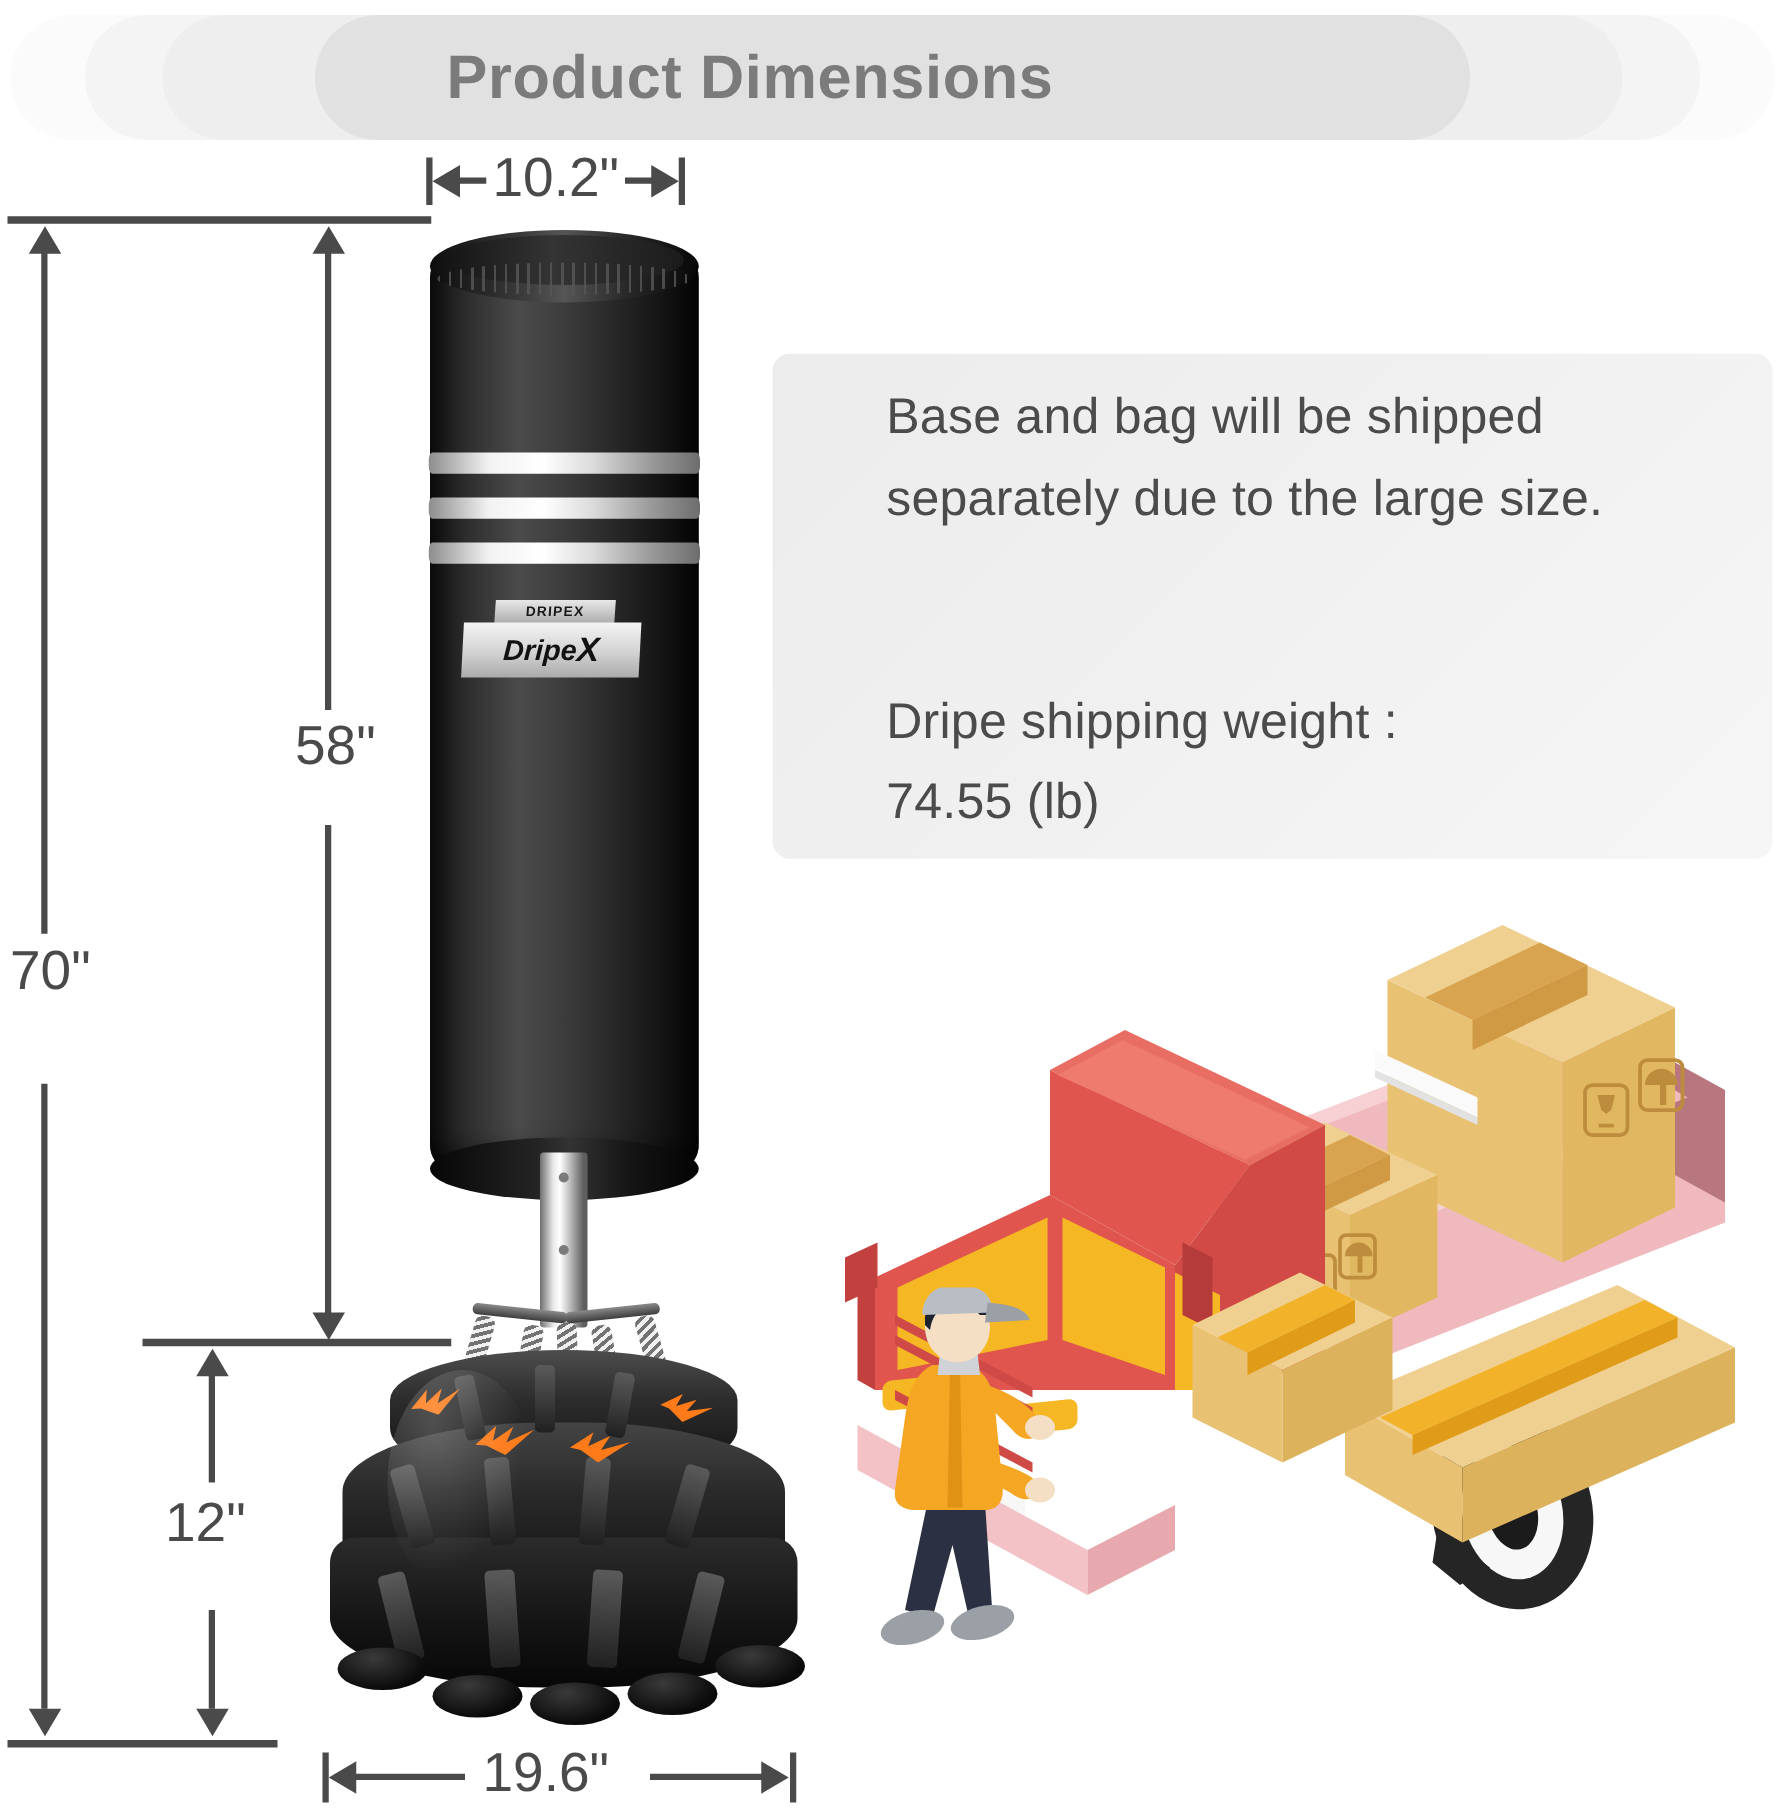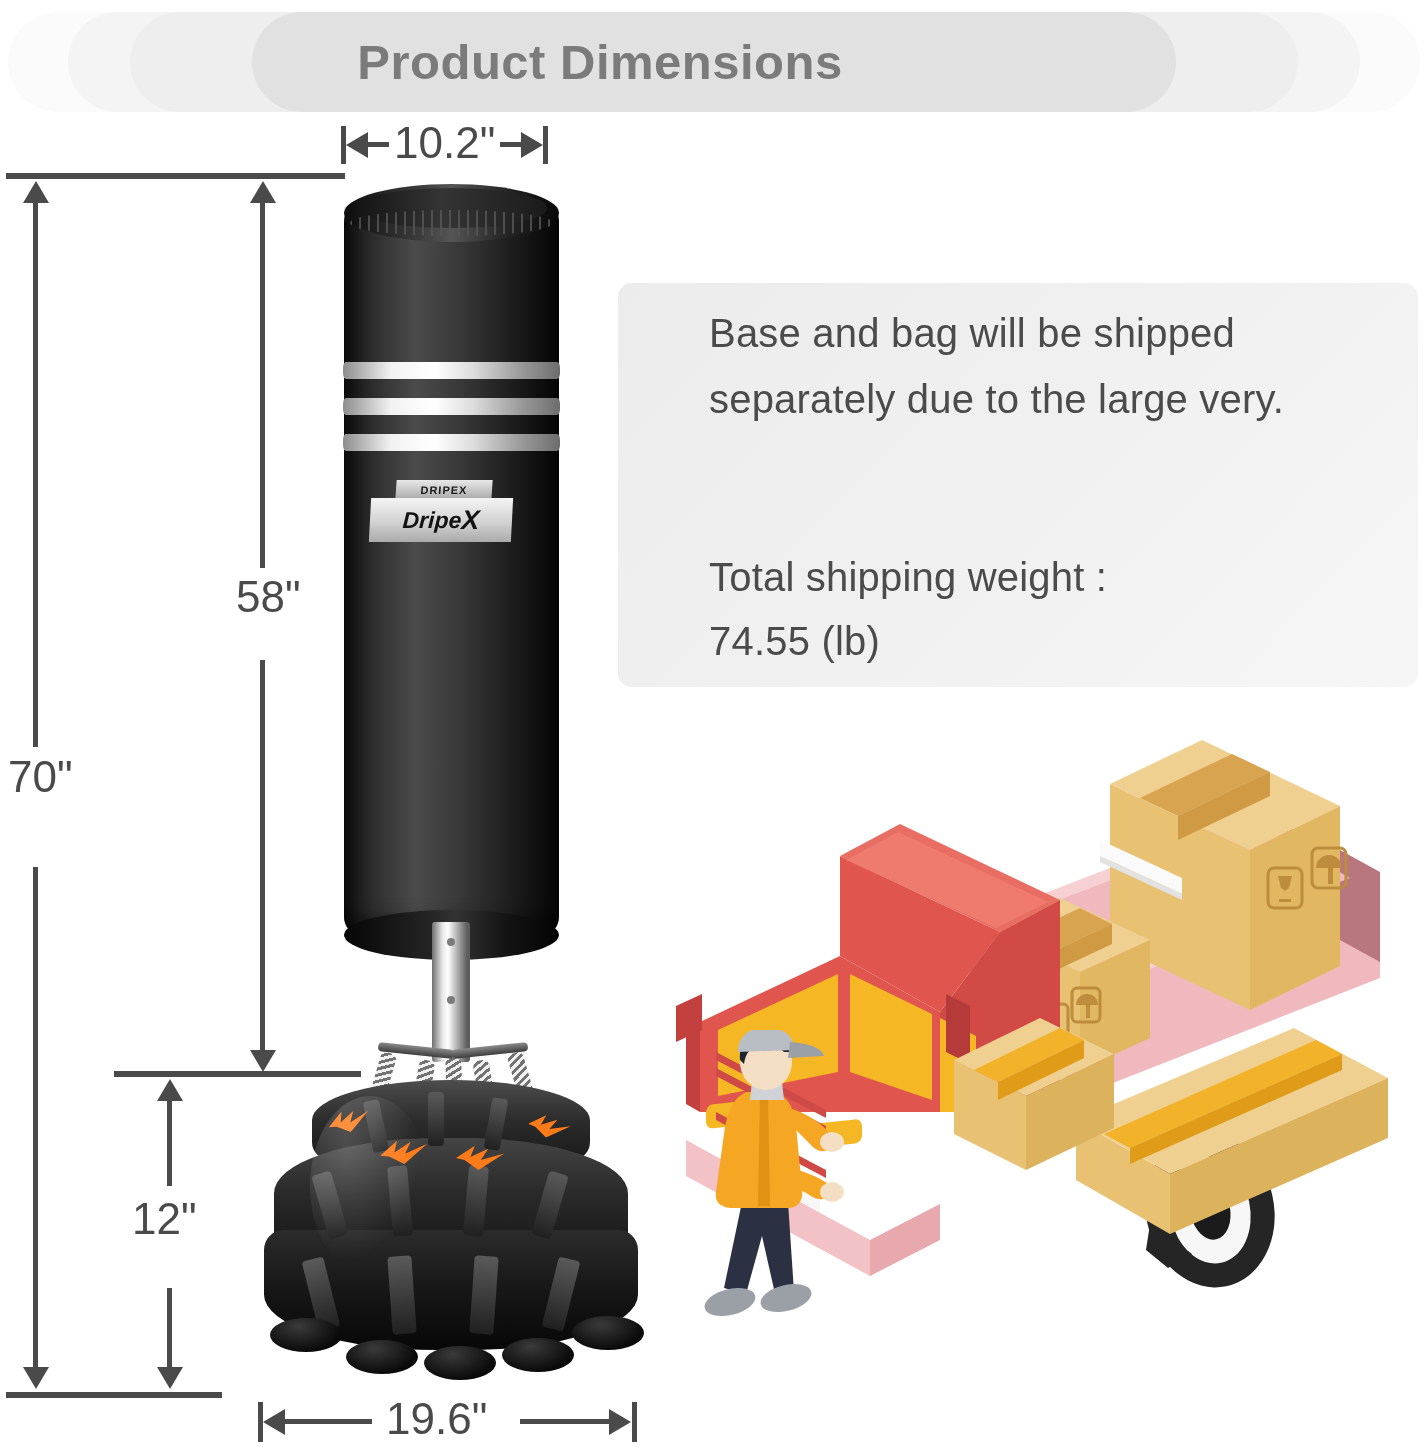--- a/index.html
+++ b/index.html
@@ -212,22 +212,22 @@
   <div class="tick" style="left:258px;top:1402px;height:40px;"></div>
   <div class="arrow-left" style="left:263px;top:1409px;"></div>
   <div class="gline" style="left:284px;top:1419px;width:88px;height:5px;"></div>
   <div class="dimtext" style="left:386px;top:1394px;">19.6"</div>
   <div class="gline" style="left:520px;top:1419px;width:90px;height:5px;"></div>
   <div class="arrow-right" style="left:609px;top:1409px;"></div>
   <div class="tick" style="left:632px;top:1402px;height:40px;"></div>
 
   <div class="infocard">
     <div class="ln ln1">Base and bag will be shipped</div>
-    <div class="ln ln2">separately due to the large very.</div>
-    <div class="ln ln4">Total shipping weight :</div>
+    <div class="ln ln2">separately due to the large size.</div>
+    <div class="ln ln4">Dripe shipping weight :</div>
     <div class="ln ln5">74.55 (lb)</div>
   </div>
 
   <div class="product">
 
     <div class="bag">
       <div class="bag-body"></div>
       <div class="bag-bottom"></div>
       <div class="bag-top"></div>
       <div class="bag-top-inner"></div>

